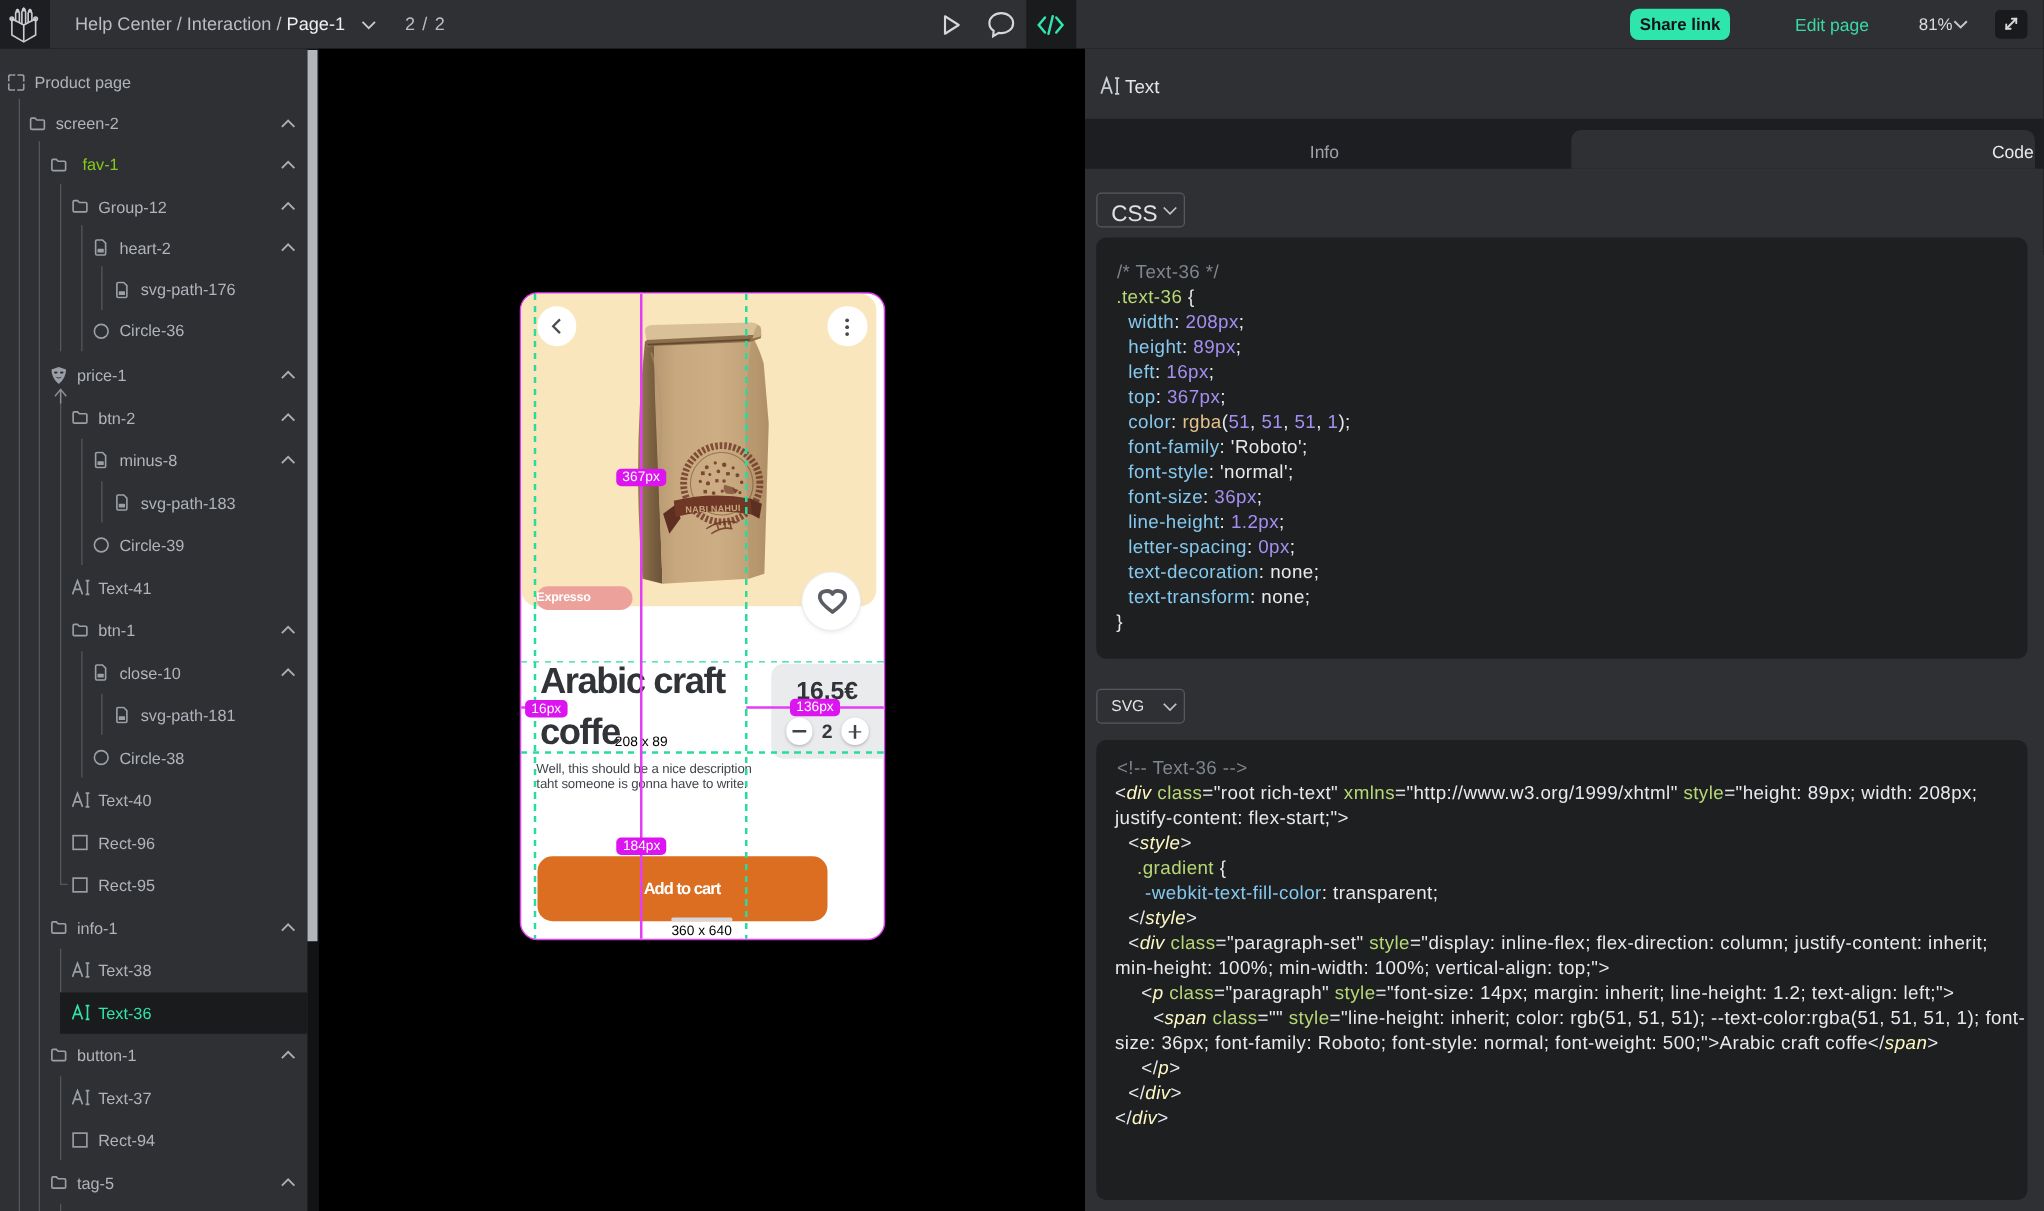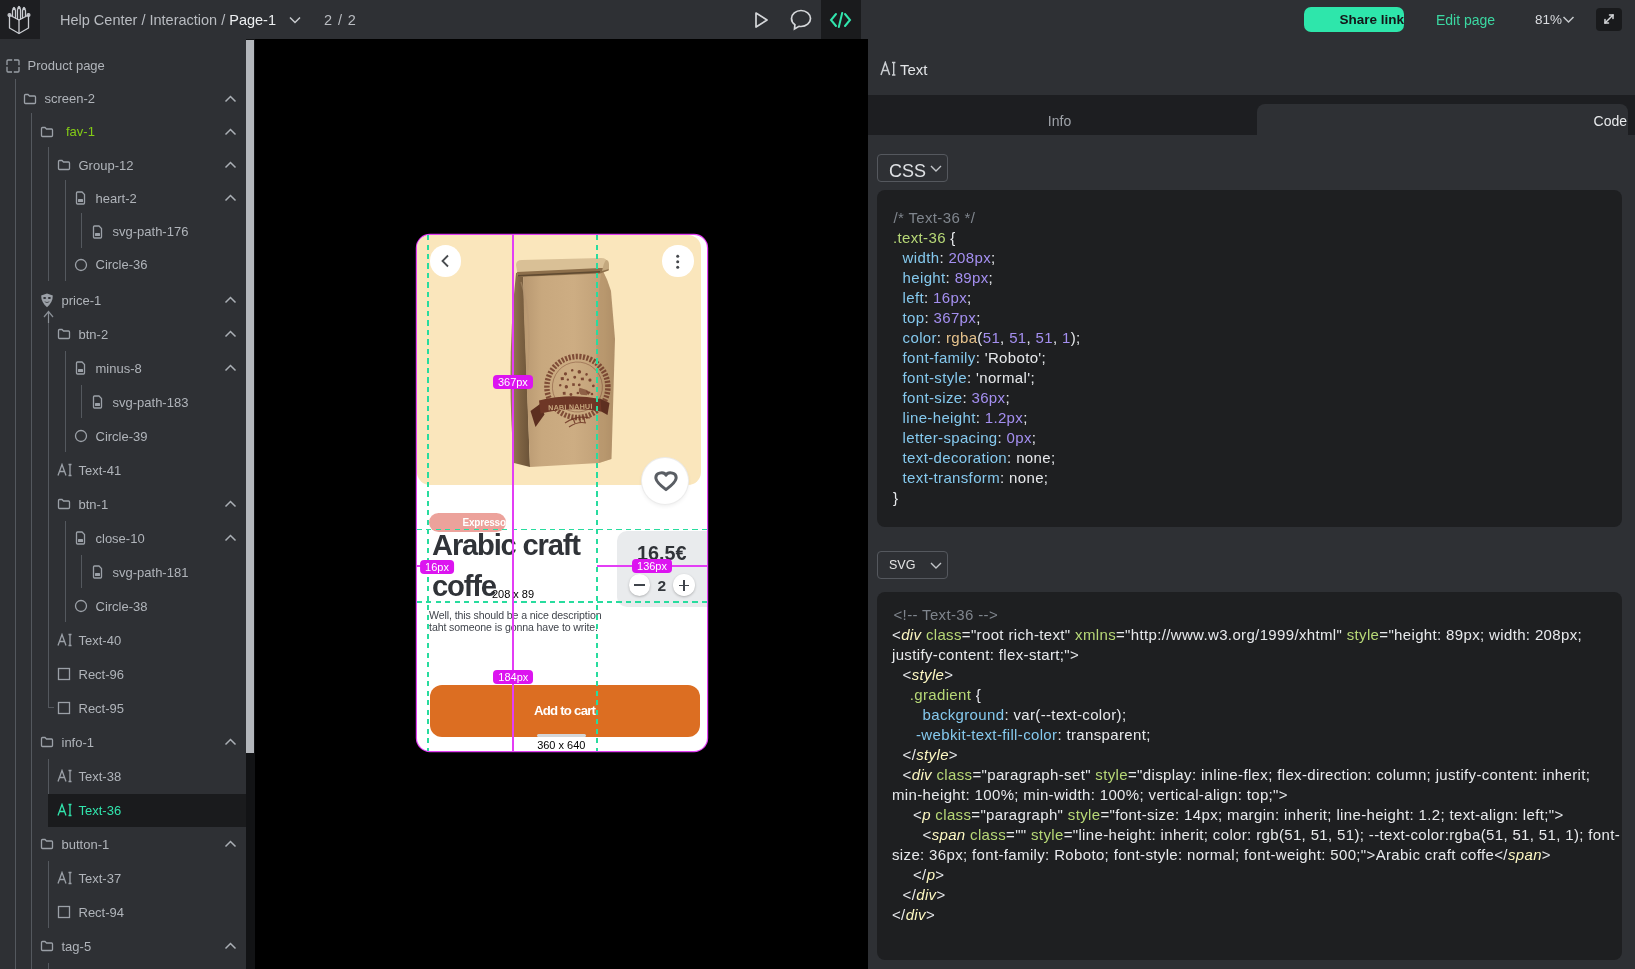--- a/index.html
+++ b/index.html
@@ -38,21 +38,21 @@
     <path fill="none" stroke="#d5d7da" stroke-width="1.7" d="M11 1.5 C5.8 1.5 1.5 5 1.5 9.5 C1.5 12 2.8 14.2 4.9 15.6 L4.5 20 L9 17.3 C9.6 17.4 10.3 17.5 11 17.5 C16.2 17.5 20.5 14 20.5 9.5 C20.5 5 16.2 1.5 11 1.5 Z"></path>
   </svg>
 <div class="abs" style="left:820.5px;top:0;width:40px;height:39px;background:#1a1b1d"></div>
 <svg class="abs" style="left:829px;top:12px" width="23" height="16" viewBox="0 0 23 16">
     <g fill="none" stroke="#31e5ad" stroke-width="2" stroke-linecap="round">
       <path d="M7 2 L2 8 L7 14"></path>
       <path d="M16 2 L21 8 L16 14"></path>
       <path d="M13.2 1 L9.8 15"></path>
     </g>
   </svg>
-<div class="abs" style="left:1304px;top:6.5px;width:100px;height:25px;background:#2ee6ab;border-radius:7px;color:#141518;font-size:13.5px;font-weight:bold;text-align:right;line-height:25px">Share link</div>
+<div class="abs" style="left:1304px;top:6.5px;width:80px;height:25px;background:#2ee6ab;border-radius:7px;color:#141518;font-size:13.5px;font-weight:bold;text-align:center;line-height:25px">Share link</div>
 <div class="abs" style="left:1436px;top:12px;font-size:14px;color:#3bd8a2">Edit page</div>
 <div class="abs" style="left:1535px;top:12px;font-size:13.5px;color:#dadce0">81%</div>
 <svg class="abs" style="left:1562px;top:16px" width="13" height="8" viewBox="0 0 13 8">
     <path fill="none" stroke="#c6c9cd" stroke-width="1.5" d="M1.5 1 L6.5 6 L11.5 1"></path>
   </svg>
 <div class="abs" style="left:1596px;top:7.5px;width:26px;height:23px;background:#191a1c;border-radius:4px"></div>
 <svg class="abs" style="left:1601px;top:11px" width="16" height="16" viewBox="0 0 16 16">
     <g fill="none" stroke="#d5d7da" stroke-width="1.5" stroke-linecap="round">
       <path d="M4 12 L12 4"></path>
       <path d="M8.5 4 H12 V7.5"></path>
@@ -323,33 +323,33 @@
     <g fill="#44474b">
       <circle cx="2.7" cy="2.2" r="1.5"></circle>
       <circle cx="2.7" cy="7.7" r="1.5"></circle>
       <circle cx="2.7" cy="13.2" r="1.5"></circle>
     </g>
   </svg>
 <div class="abs" style="left:642.3px;top:458px;width:46px;height:46px;background:#fff;border-radius:50%;box-shadow:0 0 0 1px #ececec, 0 2px 4px rgba(0,0,0,0.08)"></div>
 <svg class="abs" style="left:653.5px;top:470.5px" width="24" height="21" viewBox="0 0 24 21">
     <path fill="none" stroke="#5a5e64" stroke-width="3" stroke-linejoin="round" d="M12 4.2 C10.8 1.8 8 1.5 5.5 2.1 C2.8 2.8 1.5 5 2 7.8 C2.6 11 6.5 14.6 12 18.6 C17.5 14.6 21.4 11 22 7.8 C22.5 5 21.2 2.8 18.5 2.1 C16 1.5 13.2 1.8 12 4.2 Z"></path>
   </svg>
-<div class="abs" style="left:429.1px;top:513px;width:76.8px;height:19px;background:#eca29b;border-radius:9.5px;color:#fff;font-size:10px;letter-spacing:-0.2px;font-weight:bold;text-align:right;line-height:19px">Expresso</div>
+<div class="abs" style="left:429.1px;top:469px;width:76.8px;height:19px;background:#eca29b;border-radius:9.5px;color:#fff;font-size:10px;letter-spacing:-0.2px;font-weight:bold;text-align:left;line-height:19px">Expresso</div>
 <div class="abs" style="left:432px;top:531px;font-size:29.2px;line-height:29.2px;font-weight:bold;color:#303338;letter-spacing:-1.2px">Arabic craft</div>
 <div class="abs" style="left:432px;top:571.5px;font-size:29.2px;line-height:29.2px;font-weight:bold;color:#303338;letter-spacing:-1.2px">coffe</div>
 <div class="abs" style="left:617px;top:531.4px;width:89.5px;height:75.8px;background:#e9ebed;border-radius:10px 0 0 10px"></div>
 <div class="abs" style="left:617px;top:543.8px;width:89.5px;height:22px;font-size:19.8px;line-height:19.8px;font-weight:bold;color:#303338;text-align:center">16.5€</div>
 <div class="abs" style="left:628.7px;top:574px;width:21.6px;height:21.6px;background:#fff;border-radius:50%;box-shadow:0 1px 2.5px rgba(0,0,0,0.25)"></div>
 <div class="abs" style="left:634.2px;top:584px;width:10.6px;height:1.8px;background:#3f444b"></div>
 <div class="abs" style="left:655px;top:578.8px;width:13.4px;height:14px;font-size:15.5px;line-height:14px;font-weight:bold;color:#33373c;text-align:center">2</div>
 <div class="abs" style="left:673.1px;top:574.4px;width:21.6px;height:21.6px;background:#fff;border-radius:50%;box-shadow:0 1px 2.5px rgba(0,0,0,0.25)"></div>
 <div class="abs" style="left:678.6px;top:584.5px;width:10.6px;height:1.8px;background:#3f444b"></div>
 <div class="abs" style="left:683px;top:580.1px;width:1.8px;height:10.6px;background:#3f444b"></div>
 <div class="abs" style="left:429.1px;top:608.5px;font-size:10.6px;letter-spacing:-0.12px;line-height:12.35px;color:#41454c">Well, this should be a nice description<br>taht someone is gonna have to write.</div>
-<div class="abs" style="left:429.6px;top:685.1px;width:270px;height:52px;background:#dc6e22;border-radius:12px;color:#fff;font-size:13.2px;letter-spacing:-0.75px;font-weight:bold;text-align:center;line-height:52.6px">Add to cart</div>
+<div class="abs" style="left:429.6px;top:685.1px;width:232px;height:52px;background:#dc6e22;border-radius:12px;color:#fff;font-size:13.2px;letter-spacing:-0.75px;font-weight:bold;text-align:center;line-height:52.6px">Add to cart</div>
 <div class="abs" style="left:537px;top:733.6px;width:49px;height:3px;background:#d4d6d8;border-radius:1.5px"></div>
 <div class="abs" style="left:427.4px;top:235px;width:1.8px;height:515.5px;background:repeating-linear-gradient(180deg,#28dc9e 0 5px,transparent 5px 9.5px)"></div>
 <div class="abs" style="left:595.8px;top:235px;width:1.8px;height:515.5px;background:repeating-linear-gradient(180deg,#28dc9e 0 5px,transparent 5px 9.5px)"></div>
 <div class="abs" style="left:416.5px;top:528.7px;width:290px;height:1.8px;background:repeating-linear-gradient(90deg,#28dc9e 0 5px,transparent 5px 9.5px)"></div>
 <div class="abs" style="left:416.5px;top:601px;width:290px;height:1.8px;background:repeating-linear-gradient(90deg,#28dc9e 0 5px,transparent 5px 9.5px)"></div>
 <div class="abs" style="left:512.3px;top:235px;width:1.4px;height:515.5px;background:#e33ef5"></div>
 <div class="abs" style="left:597px;top:565.4px;width:109.5px;height:1.4px;background:#e33ef5"></div>
 <div class="abs" style="left:416.5px;top:565.4px;width:11px;height:1.4px;background:#e33ef5"></div>
 <div class="chip" style="left:512.9px;top:374.8px">367px</div>
 <div class="chip" style="left:437px;top:559.8px">16px</div>
@@ -395,21 +395,20 @@
 <div class="abs" style="left:889px;top:558px;font-size:12.5px;color:#e5e5e5">SVG</div>
 <svg class="abs" style="left:930px;top:562px" width="12" height="7" viewBox="0 0 12 7">
     <path fill="none" stroke="#c2c5c9" stroke-width="1.4" d="M1 1 L6 6 L11 1"></path>
   </svg>
 <div class="abs" style="left:877px;top:591.5px;width:745px;height:368.5px;background:#1e1f21;border-radius:8px;padding-top:13.7px">
     <div class="ln" style="padding-left:16.5px"><span class="c">&lt;!-- Text-36 --&gt;</span></div>
     <div class="ln" style="padding-left:15px"><span class="t">&lt;</span><span class="p">div</span><span class="g"> class</span><span class="t">=</span><span class="t">"root rich-text"</span><span class="g"> xmlns</span><span class="t">=</span><span class="t">"http://www.w3.org/1999/xhtml"</span><span class="g"> style</span><span class="t">=</span><span class="t">"height: 89px; width: 208px;</span></div>
     <div class="ln" style="padding-left:15px"><span class="t">justify-content: flex-start;"&gt;</span></div>
     <div class="ln" style="padding-left:25.6px"><span class="t">&lt;</span><span class="p">style</span><span class="t">&gt;</span></div>
     <div class="ln" style="padding-left:32.7px"><span class="g">.gradient</span><span class="t"> {</span></div>
-    <div class="ln" style="padding-left:45.5px"><span class="b">background</span><span class="t">: var(--text-color);</span></div>
     <div class="ln" style="padding-left:39px"><span class="b">-webkit-text-fill-color</span><span class="t">: transparent;</span></div>
     <div class="ln" style="padding-left:25.6px"><span class="t">&lt;/</span><span class="p">style</span><span class="t">&gt;</span></div>
     <div class="ln" style="padding-left:25.6px"><span class="t">&lt;</span><span class="p">div</span><span class="g"> class</span><span class="t">=</span><span class="t">"paragraph-set"</span><span class="g"> style</span><span class="t">=</span><span class="t">"display: inline-flex; flex-direction: column; justify-content: inherit;</span></div>
     <div class="ln" style="padding-left:15px"><span class="t">min-height: 100%; min-width: 100%; vertical-align: top;"&gt;</span></div>
     <div class="ln" style="padding-left:36px"><span class="t">&lt;</span><span class="p">p</span><span class="g"> class</span><span class="t">=</span><span class="t">"paragraph"</span><span class="g"> style</span><span class="t">=</span><span class="t">"font-size: 14px; margin: inherit; line-height: 1.2; text-align: left;"&gt;</span></div>
     <div class="ln" style="padding-left:45.5px"><span class="t">&lt;</span><span class="p">span</span><span class="g"> class</span><span class="t">=</span><span class="t">""</span><span class="g"> style</span><span class="t">=</span><span class="t">"line-height: inherit; color: rgb(51, 51, 51); --text-color:rgba(51, 51, 51, 1); font-</span></div>
     <div class="ln" style="padding-left:15px"><span class="t">size: 36px; font-family: Roboto; font-style: normal; font-weight: 500;"&gt;</span><span class="t">Arabic craft coffe</span><span class="t">&lt;/</span><span class="p">span</span><span class="t">&gt;</span></div>
     <div class="ln" style="padding-left:36px"><span class="t">&lt;/</span><span class="p">p</span><span class="t">&gt;</span></div>
     <div class="ln" style="padding-left:25.6px"><span class="t">&lt;/</span><span class="p">div</span><span class="t">&gt;</span></div>
     <div class="ln" style="padding-left:15px"><span class="t">&lt;/</span><span class="p">div</span><span class="t">&gt;</span></div>

